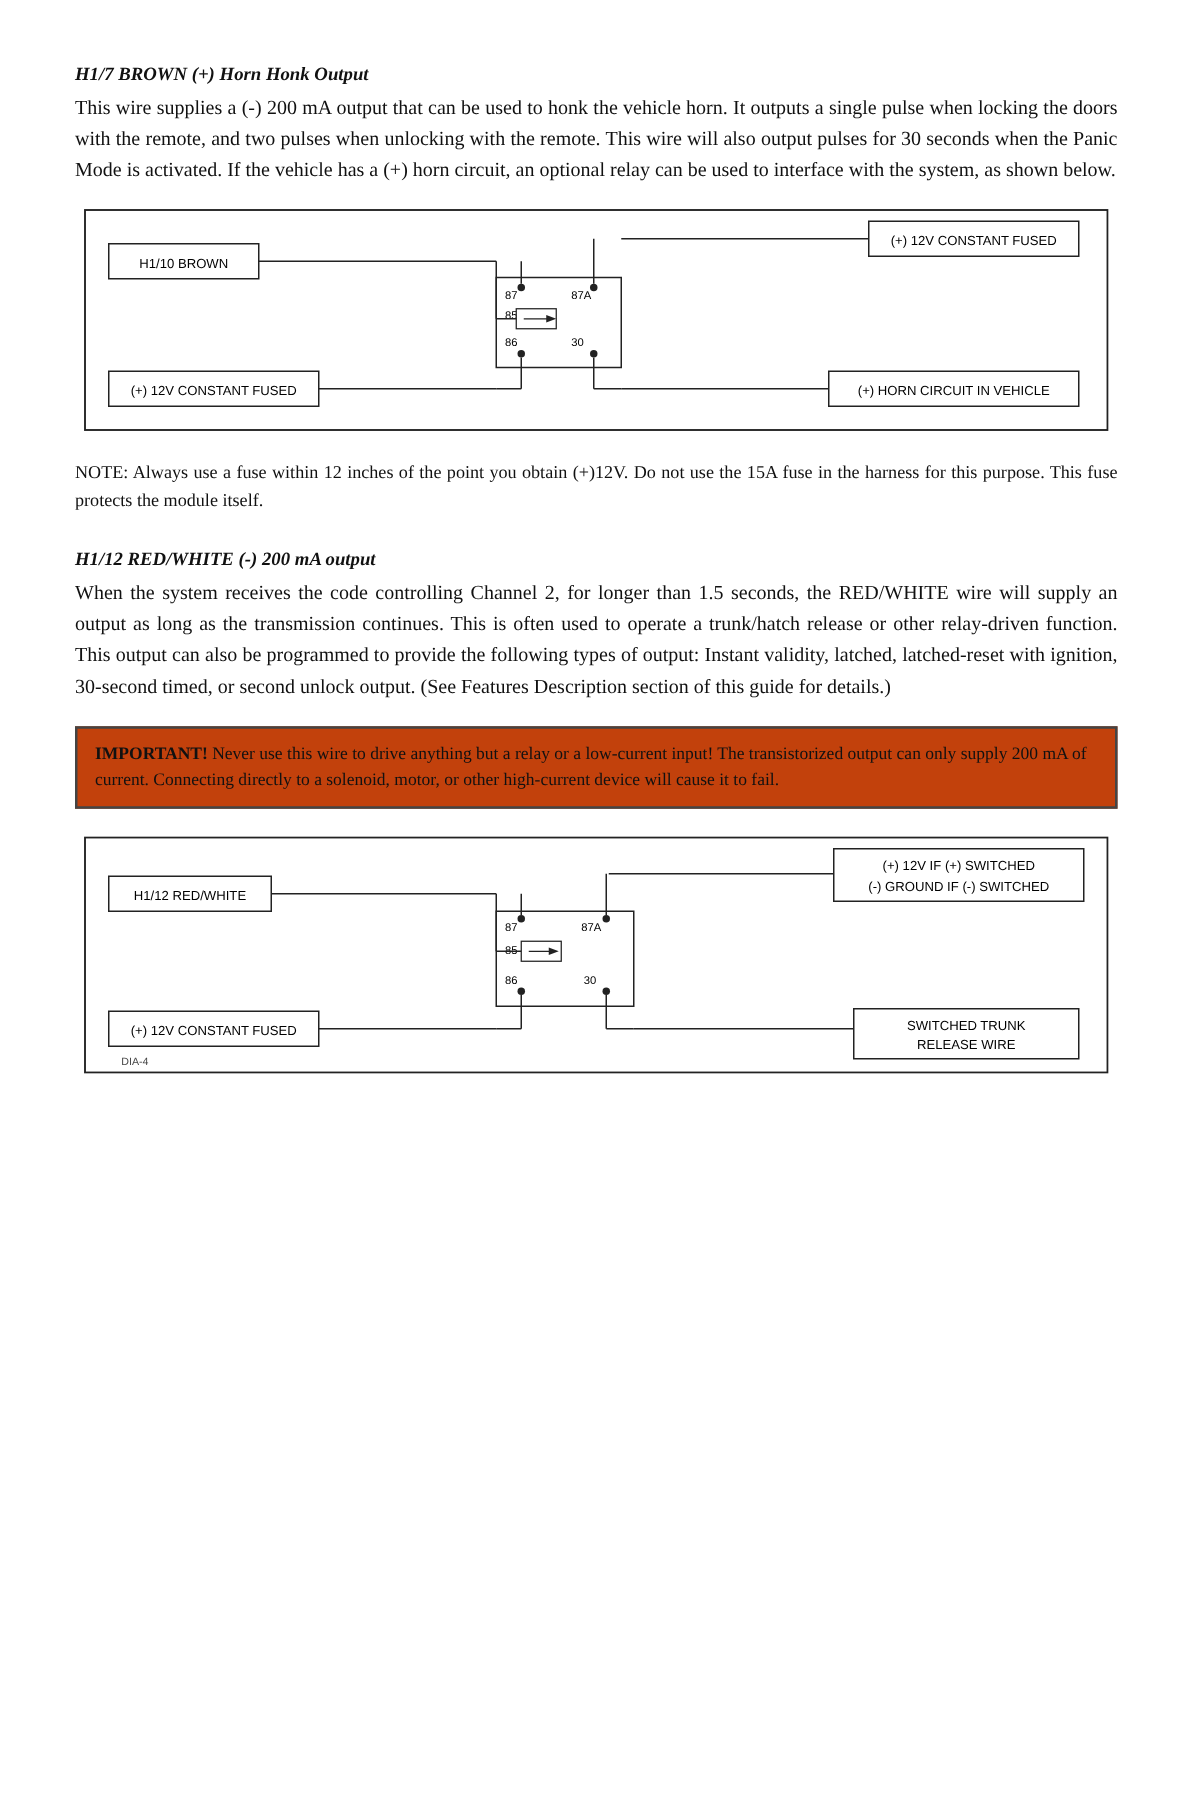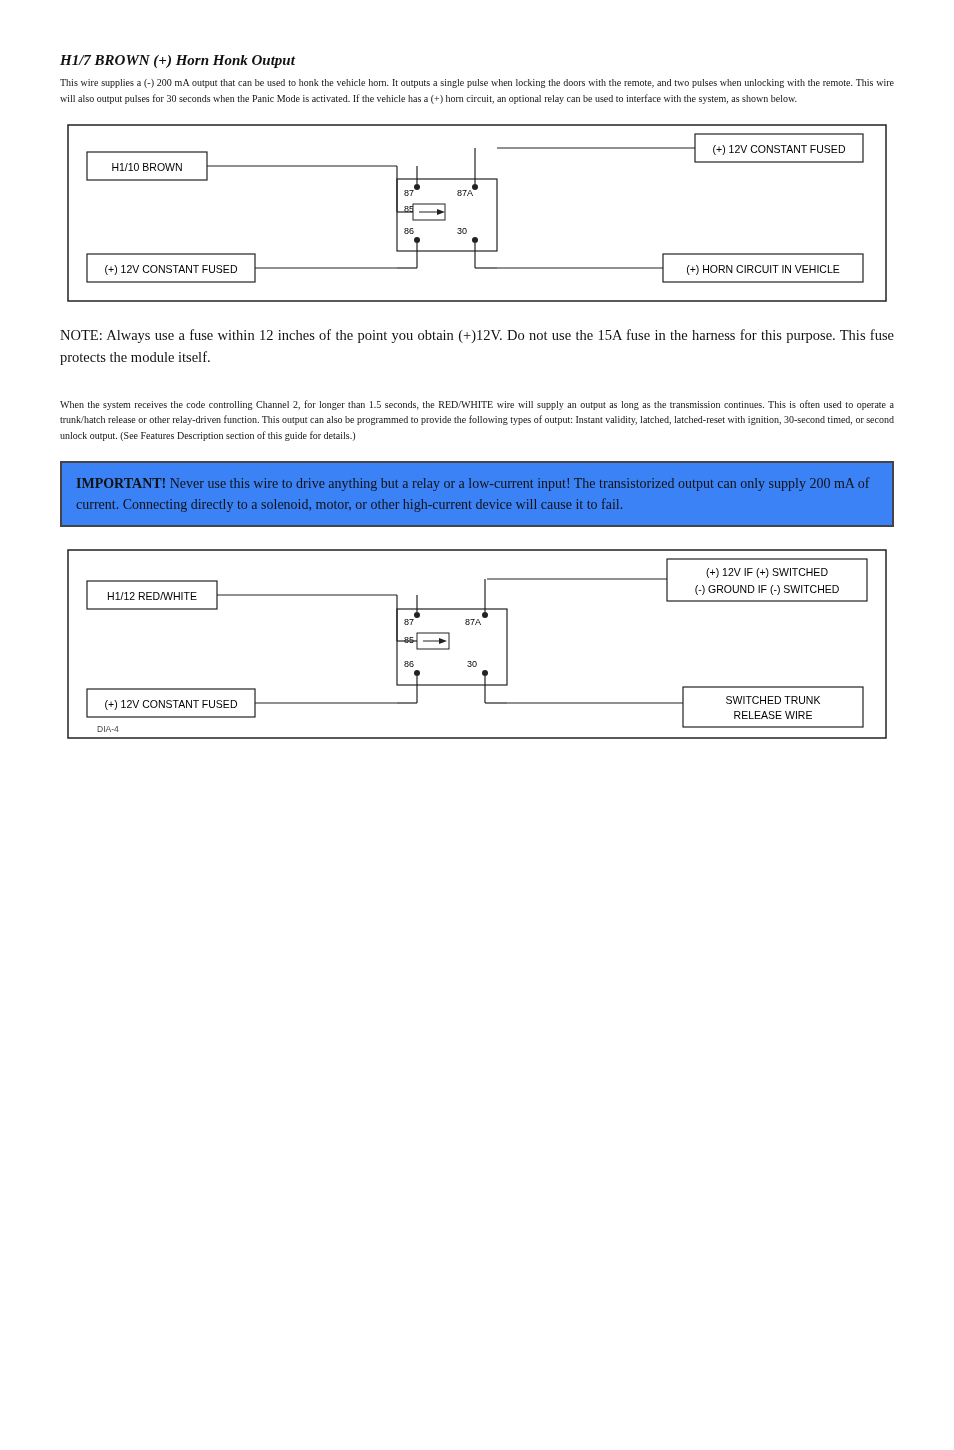--- a/index.html
+++ b/index.html
@@ -12,38 +12,38 @@
       min-height: 1450px;
       padding: 30px 60px 40px 60px;
     }
     .section-title {
       font-style: italic;
       font-weight: bold;
       font-size: 15px;
       margin-bottom: 6px;
     }
     .section-body {
-      font-size: 10px;
+      font-size: 16px;
       line-height: 1.55;
       text-align: justify;
       margin-bottom: 12px;
     }
     .note-text {
       font-size: 14.5px;
       line-height: 1.55;
       text-align: justify;
       margin-bottom: 18px;
     }
     .important-box {
       border: 2px solid #444;
       padding: 10px 14px;
       margin: 18px 0 22px 0;
       font-size: 14px;
       line-height: 1.5;
-      background: #3b82f6;
+      background: #c2410c;
     }
     .important-box strong {
       font-weight: bold;
     }
     .page-wrapper {
       position: relative;
       min-height: 1450px;
     }
     .content-area {
       padding-bottom: 60px;
@@ -135,20 +135,21 @@
       </svg>
     </div>
 
     <div class="section-gap">
     </div>
     <div class="note-gap">
       <p class="note-text">NOTE: Always use a fuse within 12 inches of the point you obtain (+)12V. Do not use the 15A fuse in the harness for this purpose. This fuse protects the module itself.</p>
     </div>
 
     <div class="section-gap2">
+      <p class="section-title">H1/12 RED/WHITE (-) 200 mA output</p>
       <p class="section-body">When the system receives the code controlling Channel 2, for longer than 1.5 seconds, the RED/WHITE wire will supply an output as long as the transmission continues. This is often used to operate a trunk/hatch release or other relay-driven function. This output can also be programmed to provide the following types of output: Instant validity, latched, latched-reset with ignition, 30-second timed, or second unlock output. (See Features Description section of this guide for details.)</p>
     </div>
 
     <div class="important-box">
       <strong>IMPORTANT!</strong><span> Never use this wire to drive anything but a relay or a low-current input! The transistorized output can only supply 200 mA of current. Connecting directly to a solenoid, motor, or other high-current device will cause it to fail.</span>
     </div>
 
     <div style="width:820px; margin: 10px auto 10px auto; position:relative; height:190px;">
       <svg viewBox="0 0 820 190" width="820" height="190" xmlns="http://www.w3.org/2000/svg">
 

